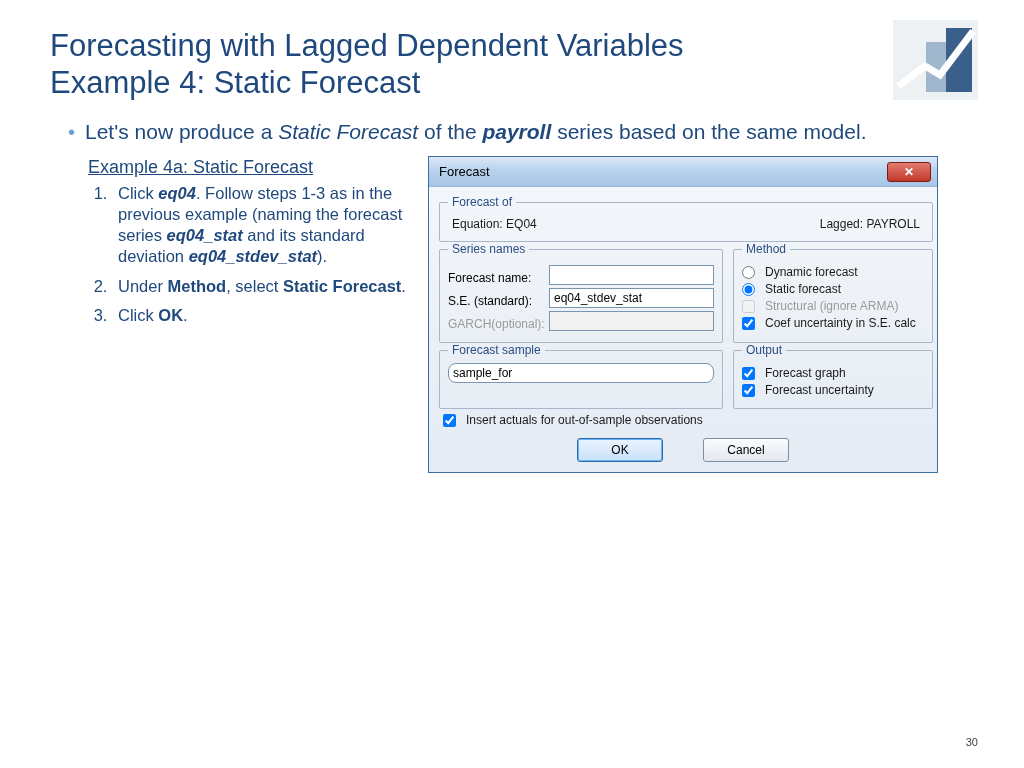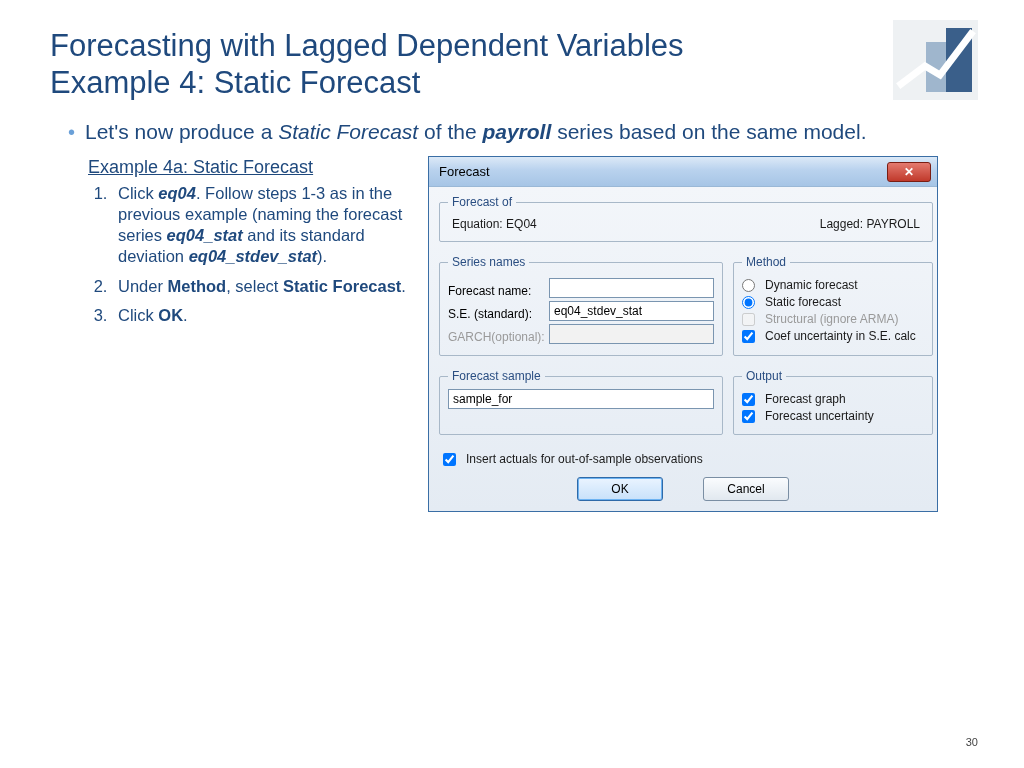--- a/index.html
+++ b/index.html
@@ -22,21 +22,21 @@
   .i { font-style: italic; }
   .b { font-weight: bold; }
   .pagenum { position: absolute; bottom: 20px; right: 30px; font-size: 11px; color: #444; }
 
   
   .dlg { width: 510px; border: 1px solid #3a6ea5; background: #e9edf2; font-family: "Segoe UI", Tahoma, sans-serif; font-size: 12px; color: #1a1a1a; box-shadow: 0 0 0 1px #9ab8d6 inset; }
   .dlg-title { height: 30px; background: linear-gradient(#dce9f7, #b9d2ee 45%, #a6c5e6); display: flex; align-items: center; padding: 0 6px 0 10px; font-size: 13px; color: #000; border-bottom: 1px solid #9ab8d6; }
   .dlg-title .t { flex: 1; }
   .close-btn { width: 44px; height: 20px; background: linear-gradient(#e47a6f, #c0392b); border: 1px solid #7a1d13; border-radius: 3px; display: flex; align-items: center; justify-content: center; color: #fff; font-weight: bold; font-size: 12px; }
   .dlg-body { padding: 8px 10px 10px 10px; background: linear-gradient(#f3f6fa, #e4ebf3); }
-  .grid { display: grid; grid-template-columns: 1fr 200px; gap: 13px 10px; }
+  .grid { display: grid; grid-template-columns: 1fr 200px; gap: 0 10px; }
   fieldset { border: 1px solid #a8b8c8; border-radius: 2px; padding: 6px 8px 8px 8px; position: relative; background: transparent; }
   legend { color: #2a4e82; font-size: 12px; padding: 0 4px; }
   .row { display: flex; align-items: flex-end; margin: 3px 0; gap: 6px; }
   .lab { width: 95px; color: #000; }
   .lab.dis { color: #9a9a9a; }
   input.tx { height: 20px; border: 1px solid #7a95b0; padding: 1px 4px; font-size: 12px; font-family: inherit; flex: 1; background: #fff; }
   input.tx.dis { background: #f2f2f2; color: #9a9a9a; }
   .sel { background: #3399ff; color: #fff; }
   .radio, .chk { width: 13px; height: 13px; margin-right: 4px; }
   .full { grid-column: 1 / -1; }
@@ -133,21 +133,21 @@
                 <span style="color:#9a9a9a">Structural (ignore ARMA)</span>
               </div>
             <div class="row">
                 <input type="checkbox" class="chk" checked="" style="">
                 <span>Coef uncertainty in S.E. calc</span>
               </div>
           </fieldset>
 
           <fieldset>
             <legend>Forecast sample</legend>
-            <input class="tx" style="width: 100%;" value="sample_for">
+            <input class="tx" style="width: 100%; border-radius: 8px;" value="sample_for">
           </fieldset>
 
           <fieldset>
             <legend>Output</legend>
             <div class="row">
                 <input type="checkbox" class="chk" checked="" style="">
                 <span>Forecast graph</span>
               </div>
             <div class="row">
                 <input type="checkbox" class="chk" checked="" style="">

